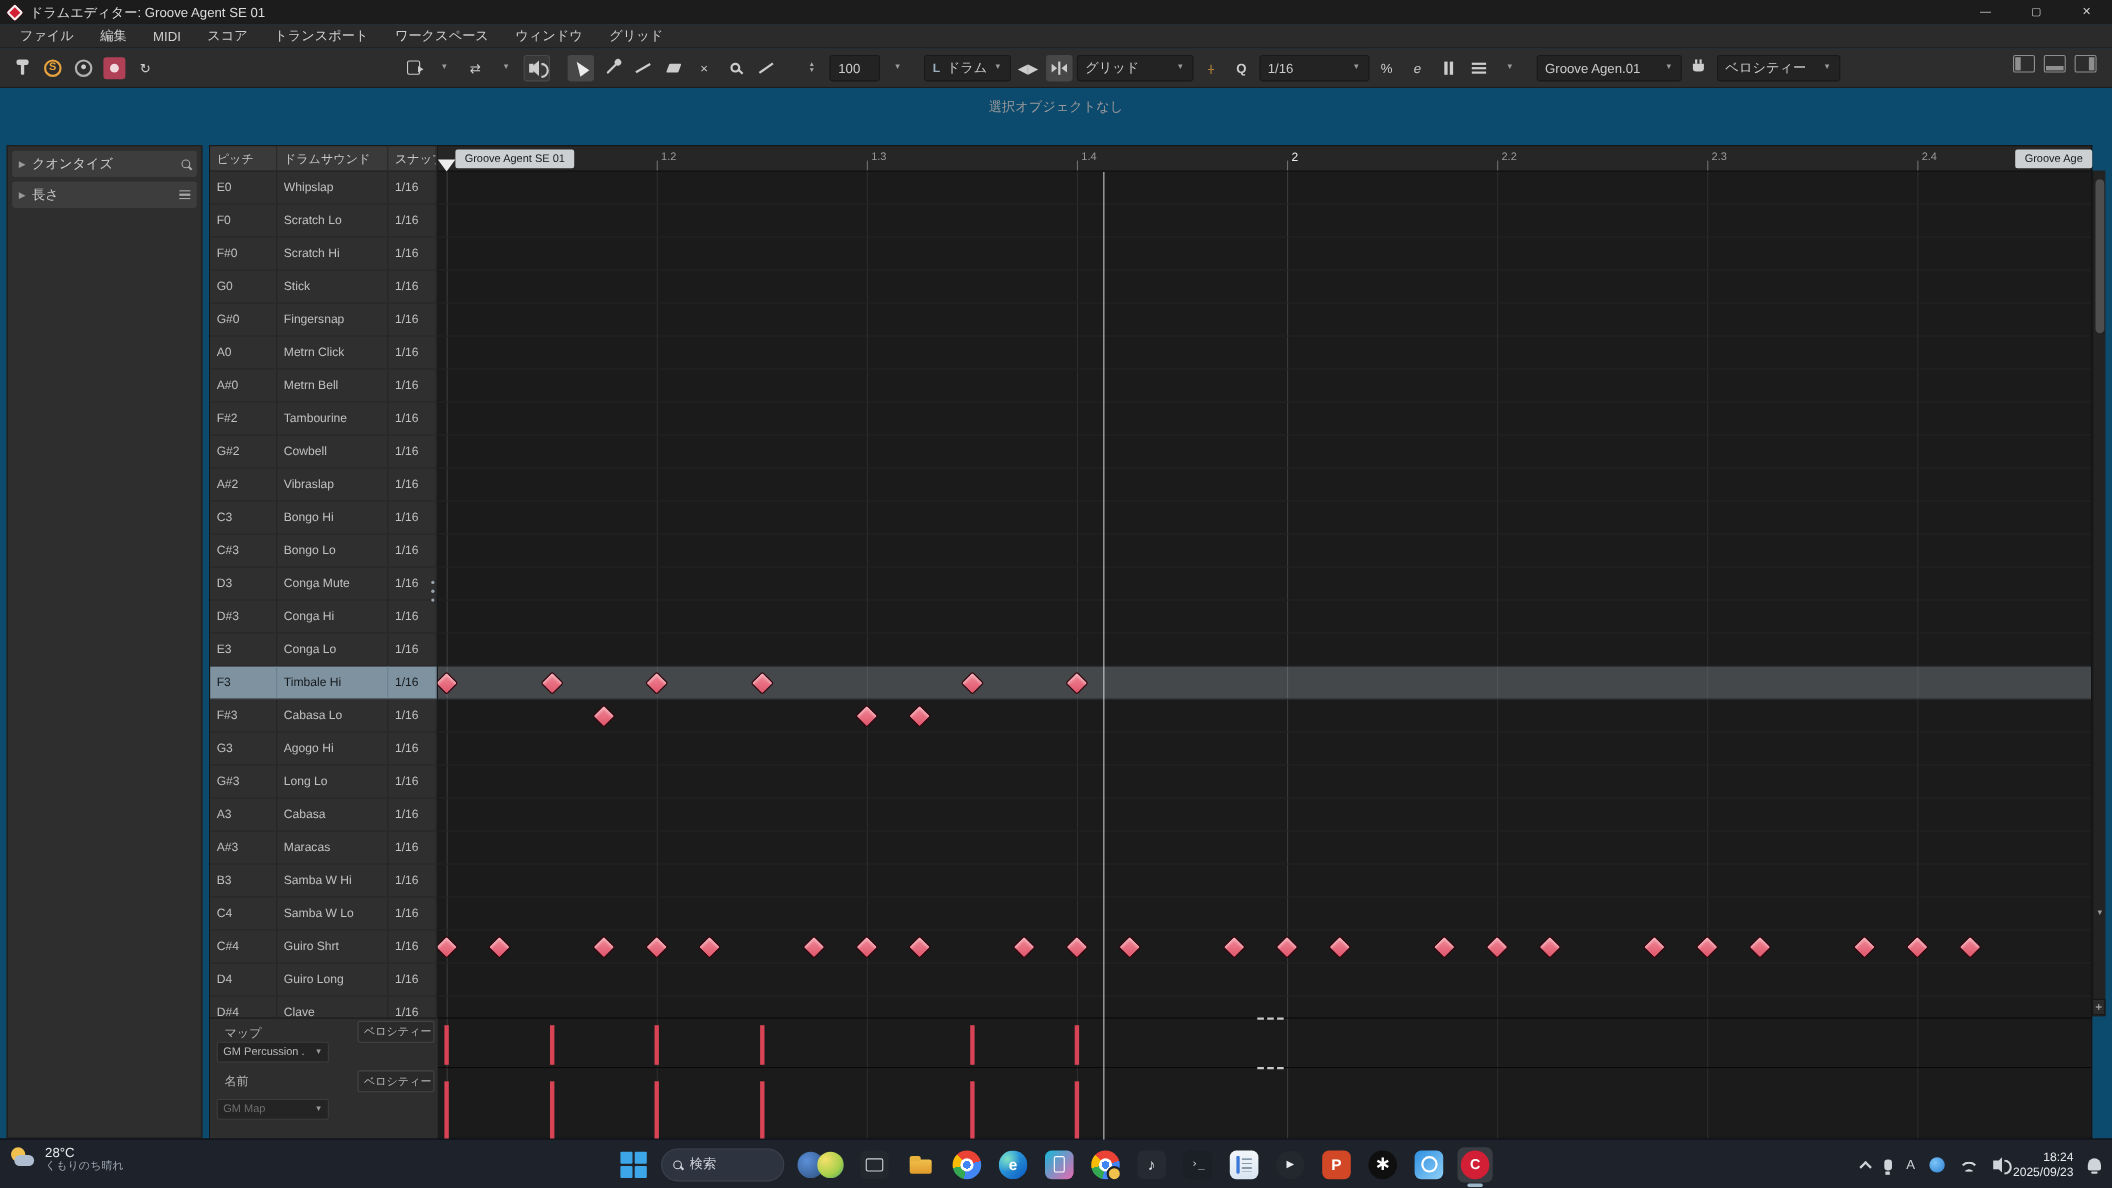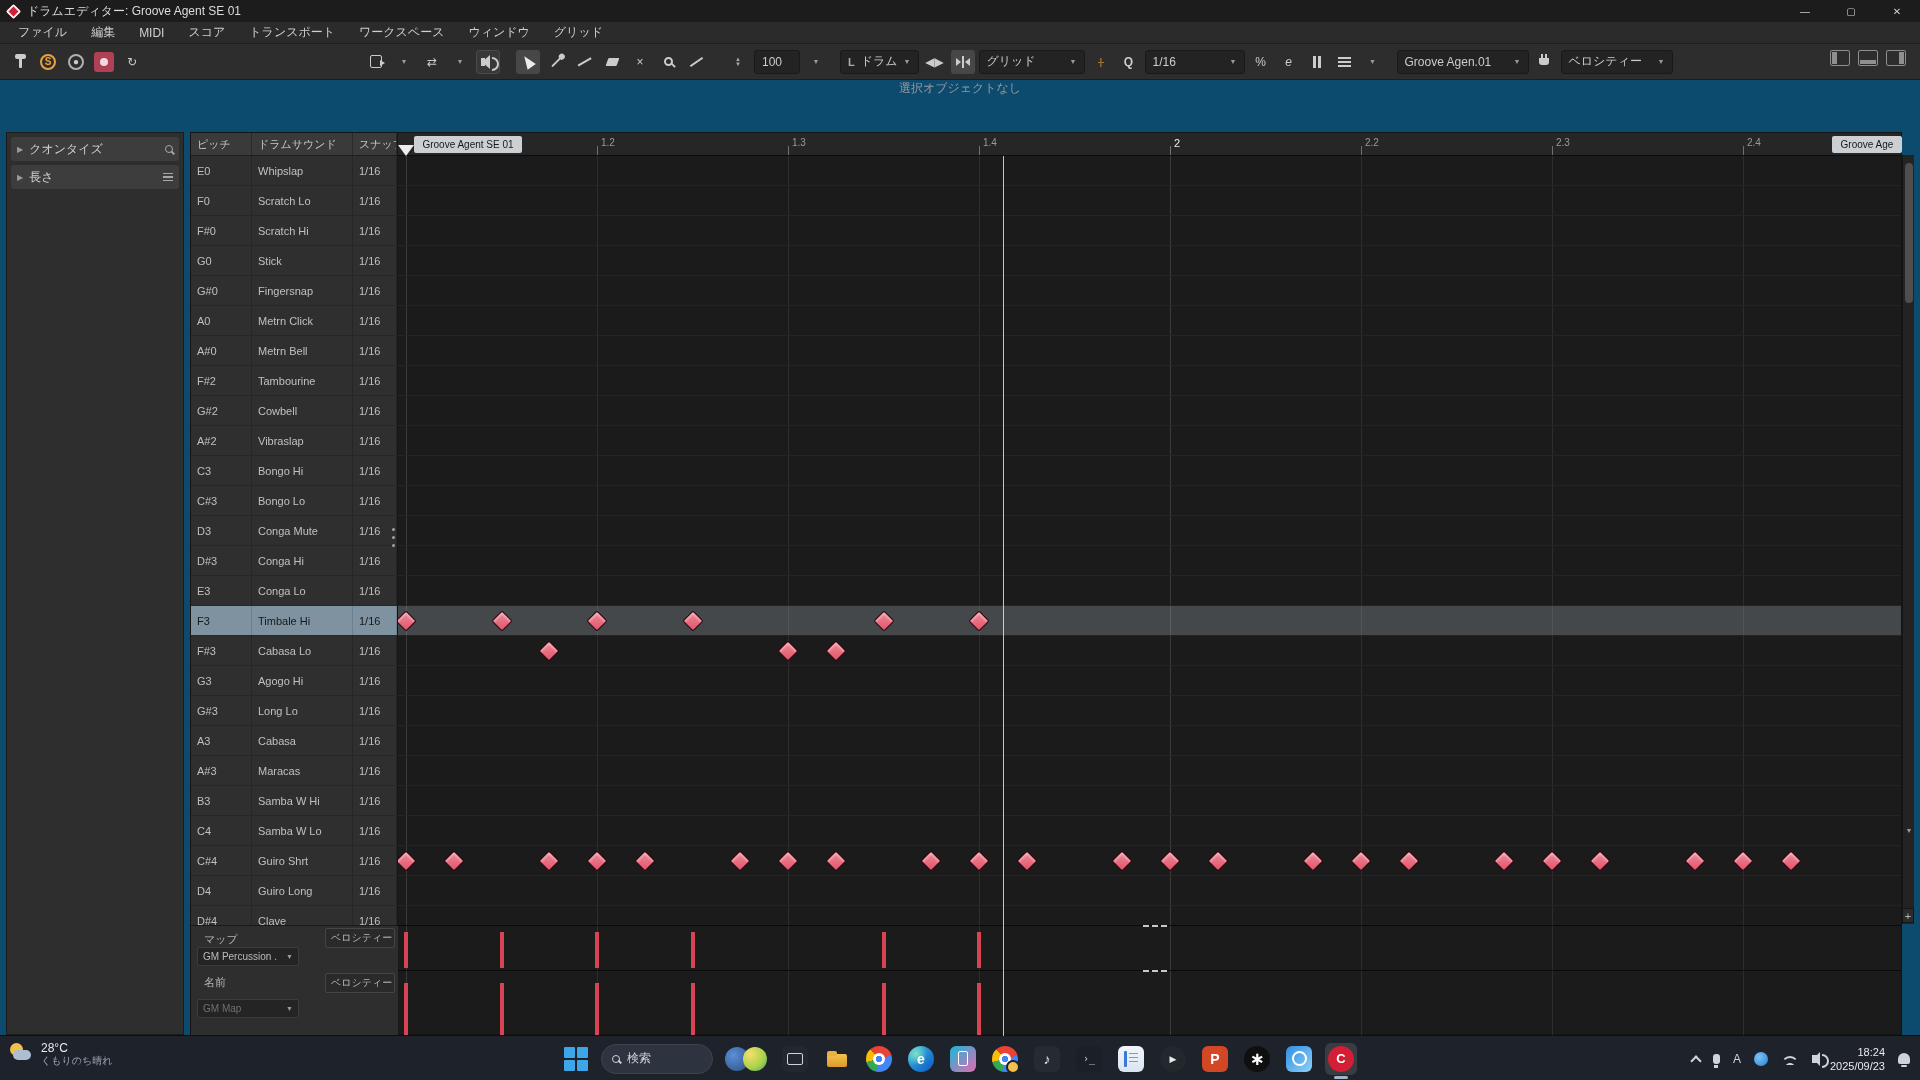--- a/index.html
+++ b/index.html
@@ -62,21 +62,21 @@
   .i-plug::before{content:"";position:absolute;top:-4px;left:2px;width:2px;height:4px;background:#ccc;}
   .i-plug::after{content:"";position:absolute;top:-4px;right:2px;width:2px;height:4px;background:#ccc;}
   .wz{width:20px;height:16px;border:1px solid #8f8f8f;border-radius:2px;position:relative;background:#2d2d2d;}
   .wz::after{content:"";position:absolute;background:#8f8f8f;}
   .wz.left::after{left:1px;top:1px;bottom:1px;width:5px;}
   .wz.bottom::after{left:1px;right:1px;bottom:1px;height:4px;}
   .wz.right::after{right:1px;top:1px;bottom:1px;width:5px;}
   .zone-btns{position:absolute;right:14px;top:6px;display:flex;gap:8px;}
 
   
-  .statusline{position:absolute;left:0;top:80px;width:1920px;height:34px;display:flex;align-items:flex-start;justify-content:center;
+  .statusline{position:absolute;left:0;top:80px;width:1920px;height:34px;display:flex;align-items:center;justify-content:center;
               font-size:12px;color:#9a9a9a;}
 
   
   .inspector{position:absolute;left:6px;top:132px;width:178px;height:903px;background:#2e2e2e;border:1px solid #1c1c1c;padding:4px;}
   .insp-head{height:24px;background:#3d3d3d;border-radius:3px;display:flex;align-items:center;padding:0 6px;margin-bottom:4px;font-size:12px;color:#cfcfcf;gap:6px;}
   .insp-arrow{font-size:8px;color:#9a9a9a;}
   .insp-sp{flex:1;}
   .mini-lens{width:8px;height:8px;border:1.5px solid #a8a8a8;border-radius:50%;position:relative;}
   .mini-lens::after{content:"";position:absolute;width:4px;height:1.5px;background:#a8a8a8;transform:rotate(45deg);right:-3px;bottom:-1px;}
   .mini-list{display:flex;flex-direction:column;gap:2px;}

